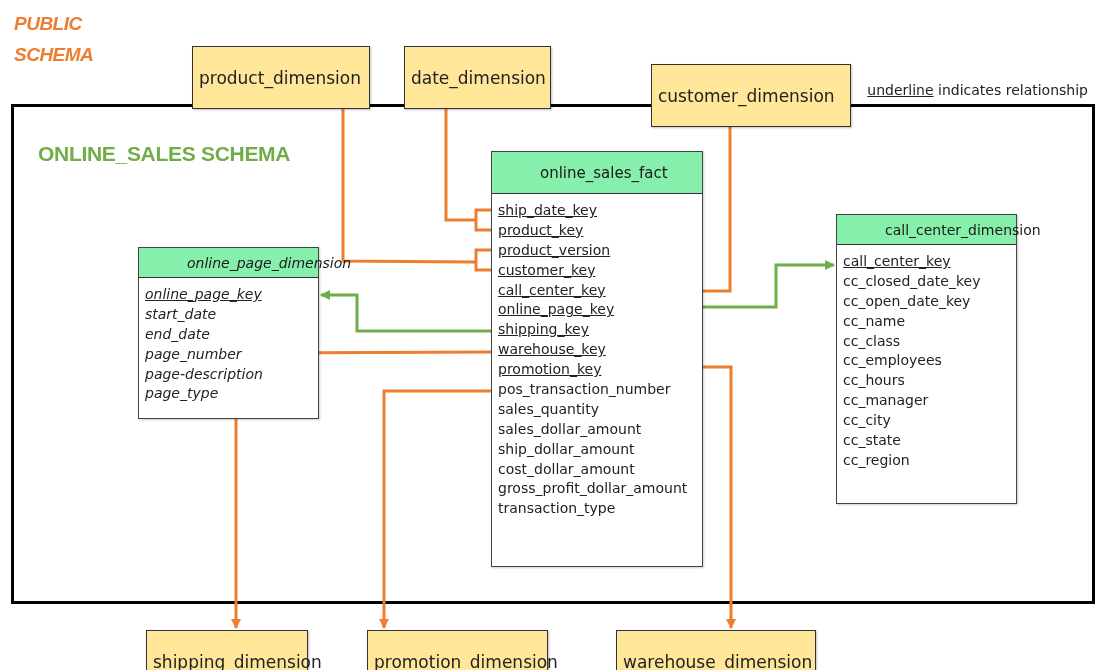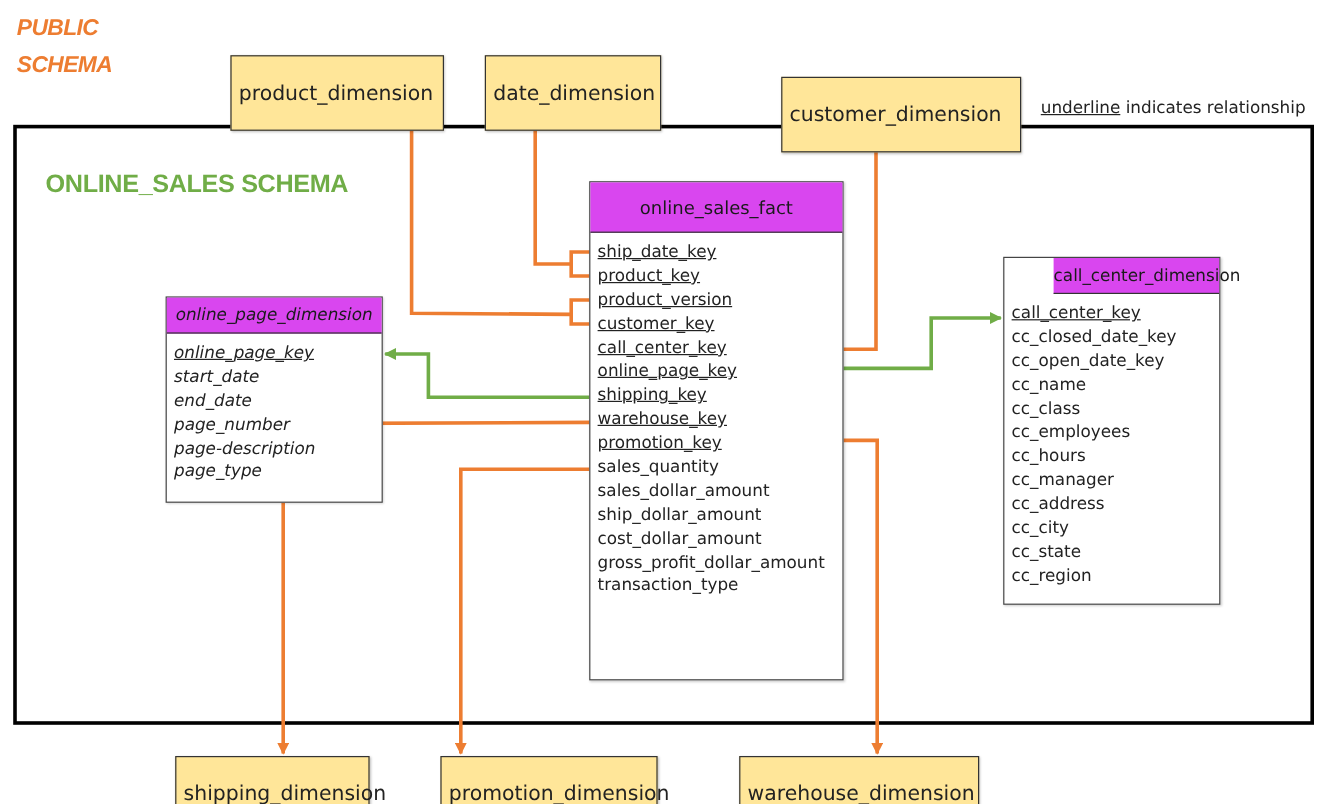--- a/index.html
+++ b/index.html
@@ -9,21 +9,21 @@
   .public-title { left: 14px; top: 8px; font-family: "Liberation Sans", sans-serif; font-weight: bold;
                   font-size: 19px; line-height: 31px; color: #ed7d31; letter-spacing: -0.5px; font-style: italic; }
   .schema-frame { left: 11px; top: 104px; width: 1078px; height: 494px; border: 3px solid #000; }
   .online-title { left: 38px; top: 142px; font-family: "Liberation Sans", sans-serif; font-weight: bold;
                   font-size: 21px; color: #70ad47; letter-spacing: -0.3px; }
   .legend { right: 11px; top: 82px; font-size: 14px; color: #222; margin-left: 28px; }
   .legend .u { text-decoration: underline; }
   .dim { background: #ffe699; border: 1px solid #333; font-size: 17px; padding: 16px 6px;
          height: 29px; line-height: 31px; box-shadow: 1px 1px 2px rgba(0,0,0,0.25); white-space: nowrap; }
   .table { background: #fff; border: 1px solid #444; box-shadow: 1px 1px 2px rgba(0,0,0,0.2); }
-  .table .hdr { background: #d946ef; border-bottom: 1px solid #333; text-align: center; color: #1a1a1a; }
+  .table .hdr { background: #86efac; border-bottom: 1px solid #333; text-align: left; color: #1a1a1a; padding-left: 48px; }
   .table .rows { padding: 6px 6px 0 6px; }
   .table .row { font-size: 14px; height: 19.9px; line-height: 20px; white-space: nowrap; }
   .table .row.key { text-decoration: underline; }
   svg.lines { position: absolute; left: 0; top: 0; }
 </style>
 </head>
 <body>
 
 <div class="abs public-title">
   <div>PUBLIC</div>
@@ -76,20 +76,21 @@
   <div class="rows" id="fact-rows">
       <div class="row key">ship_date_key</div>
       <div class="row key">product_key</div>
       <div class="row key">product_version</div>
       <div class="row key">customer_key</div>
       <div class="row key">call_center_key</div>
       <div class="row key">online_page_key</div>
       <div class="row key">shipping_key</div>
       <div class="row key">warehouse_key</div>
       <div class="row key">promotion_key</div>
+      <div class="row">pos_transaction_number</div>
       <div class="row">sales_quantity</div>
       <div class="row">sales_dollar_amount</div>
       <div class="row">ship_dollar_amount</div>
       <div class="row">cost_dollar_amount</div>
       <div class="row">gross_profit_dollar_amount</div>
       <div class="row">transaction_type</div>
     </div>
 </div>
 
 <div class="abs table" style="left:138px; top:247px; width:179px; height:170px;font-style:italic;">
@@ -98,28 +99,27 @@
       <div class="row key">online_page_key</div>
       <div class="row">start_date</div>
       <div class="row">end_date</div>
       <div class="row">page_number</div>
       <div class="row">page-description</div>
       <div class="row">page_type</div>
     </div>
 </div>
 
 <div class="abs table" style="left:836px; top:214px; width:179px; height:288px;">
-  <div class="hdr" style="height:29px; line-height:30px; font-size:14px;margin-left:41px;">call_center_dimension</div>
+  <div class="hdr" style="height:29px; line-height:30px; font-size:14px;">call_center_dimension</div>
   <div class="rows" id="cc-rows">
       <div class="row key">call_center_key</div>
       <div class="row">cc_closed_date_key</div>
       <div class="row">cc_open_date_key</div>
       <div class="row">cc_name</div>
       <div class="row">cc_class</div>
       <div class="row">cc_employees</div>
       <div class="row">cc_hours</div>
       <div class="row">cc_manager</div>
-      <div class="row">cc_address</div>
       <div class="row">cc_city</div>
       <div class="row">cc_state</div>
       <div class="row">cc_region</div>
     </div>
 </div>
 
 </body></html>

